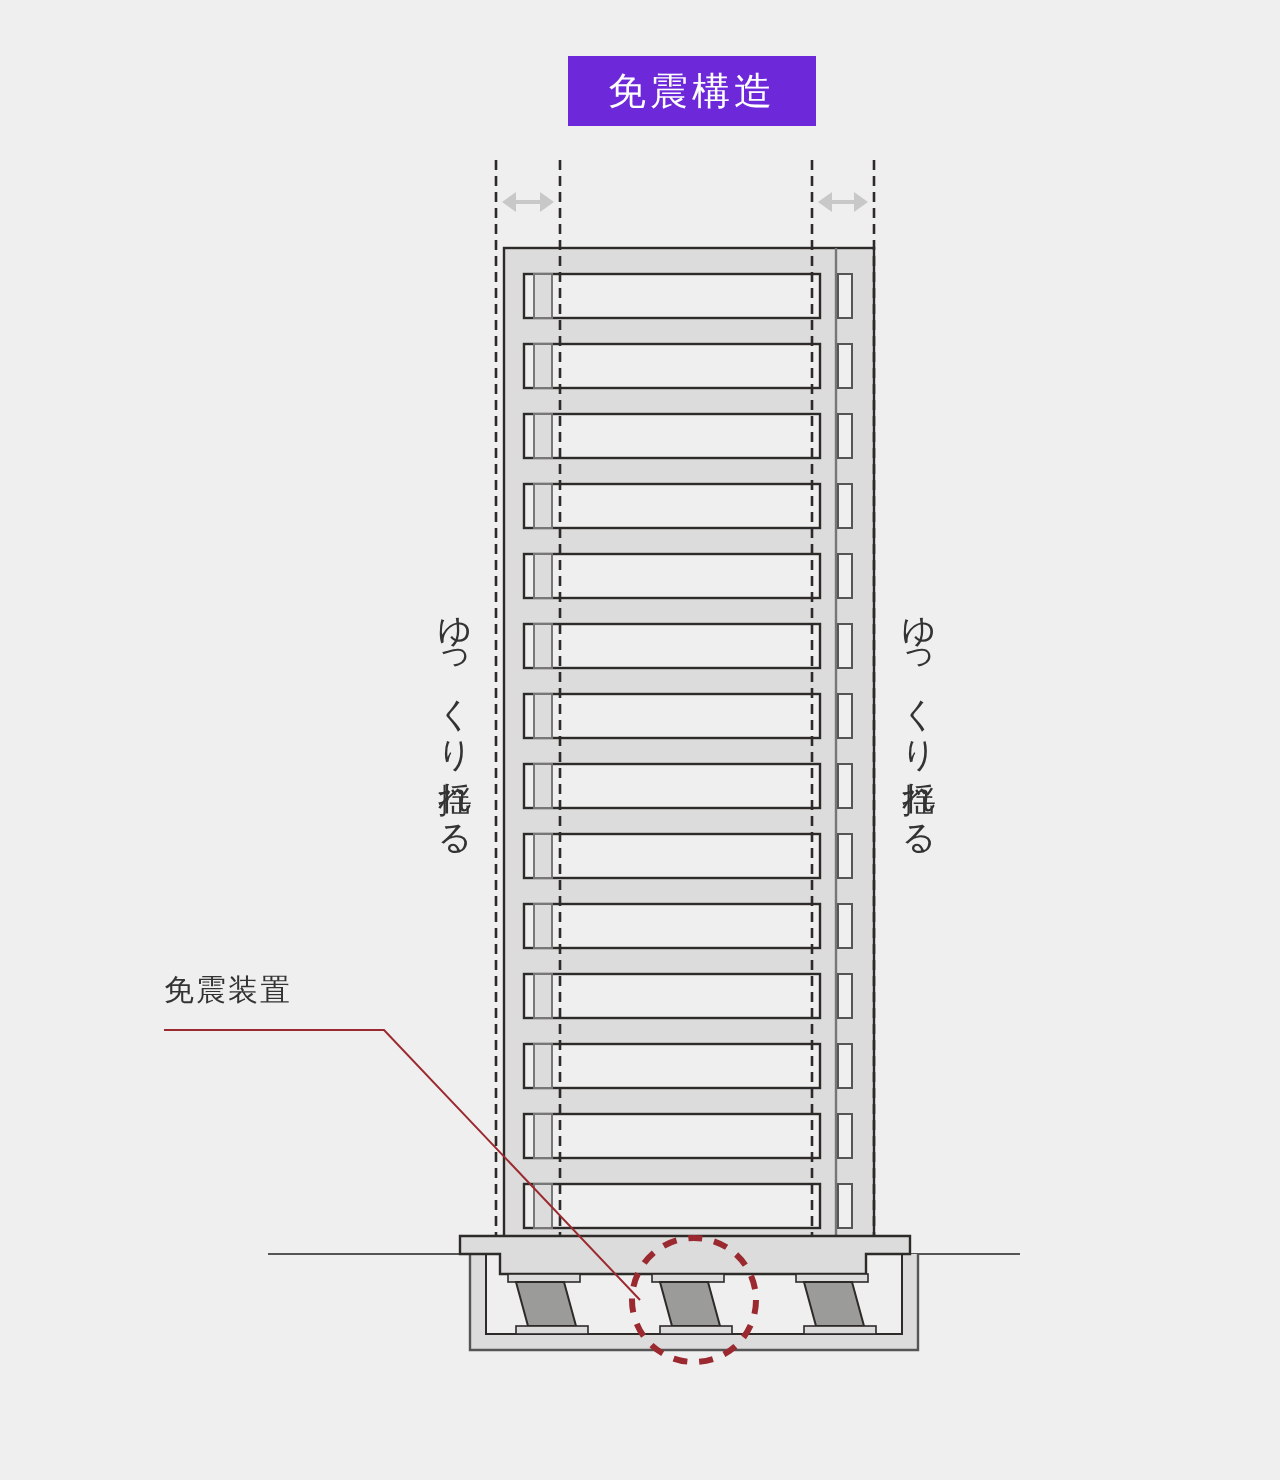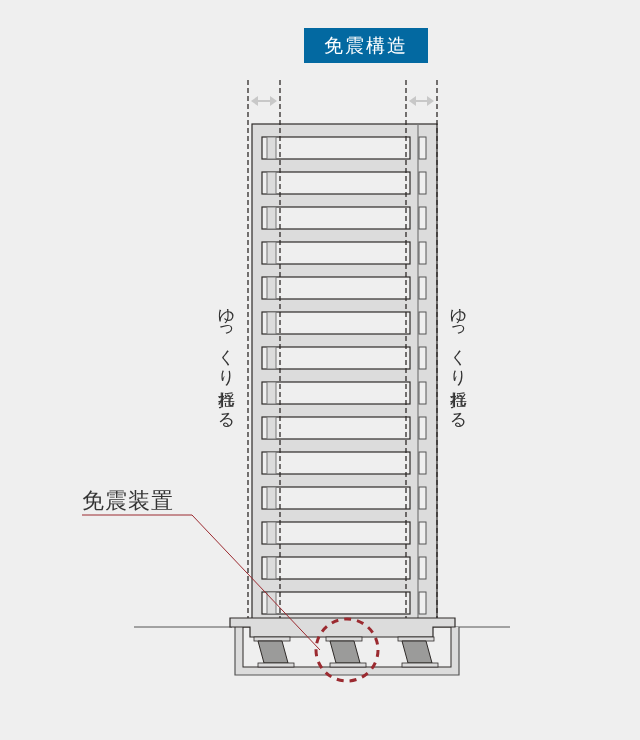--- a/index.html
+++ b/index.html
@@ -3,29 +3,29 @@
 <meta charset="utf-8">
 <style>
   html, body { margin: 0; padding: 0; }
   body {
     width: 640px; height: 740px; background: #efefef;
     position: relative; overflow: hidden;
     font-family: "DejaVu Serif", "Liberation Serif", serif;
   }
   .title-badge {
     position: absolute; left: 284px; top: 28px; width: 124px; height: 35px;
-    background: #0369a1; color: #ffffff; font-size: 19px;
-    display: flex; align-items: center; justify-content: center; letter-spacing: 2px; margin-left: 20px;
+    background: #6d28d9; color: #ffffff; font-size: 19px;
+    display: flex; align-items: center; justify-content: center; letter-spacing: 2px;
   }
   .vtext {
     position: absolute; writing-mode: vertical-rl; text-orientation: upright;
     font-size: 17px; color: #333; letter-spacing: 1px;
   }
   .device-label {
-    position: absolute; left: 82px; top: 486px; font-size: 22px; color: #333; letter-spacing: 1px;
+    position: absolute; left: 82px; top: 486px; font-size: 15px; color: #333; letter-spacing: 1px;
   }
   svg { position: absolute; left: 0; top: 0; }
 </style>
 </head>
 <body>
 
 <div class="title-badge">免震構造</div>
 
 <svg width="640" height="740" viewBox="0 0 640 740">
 

